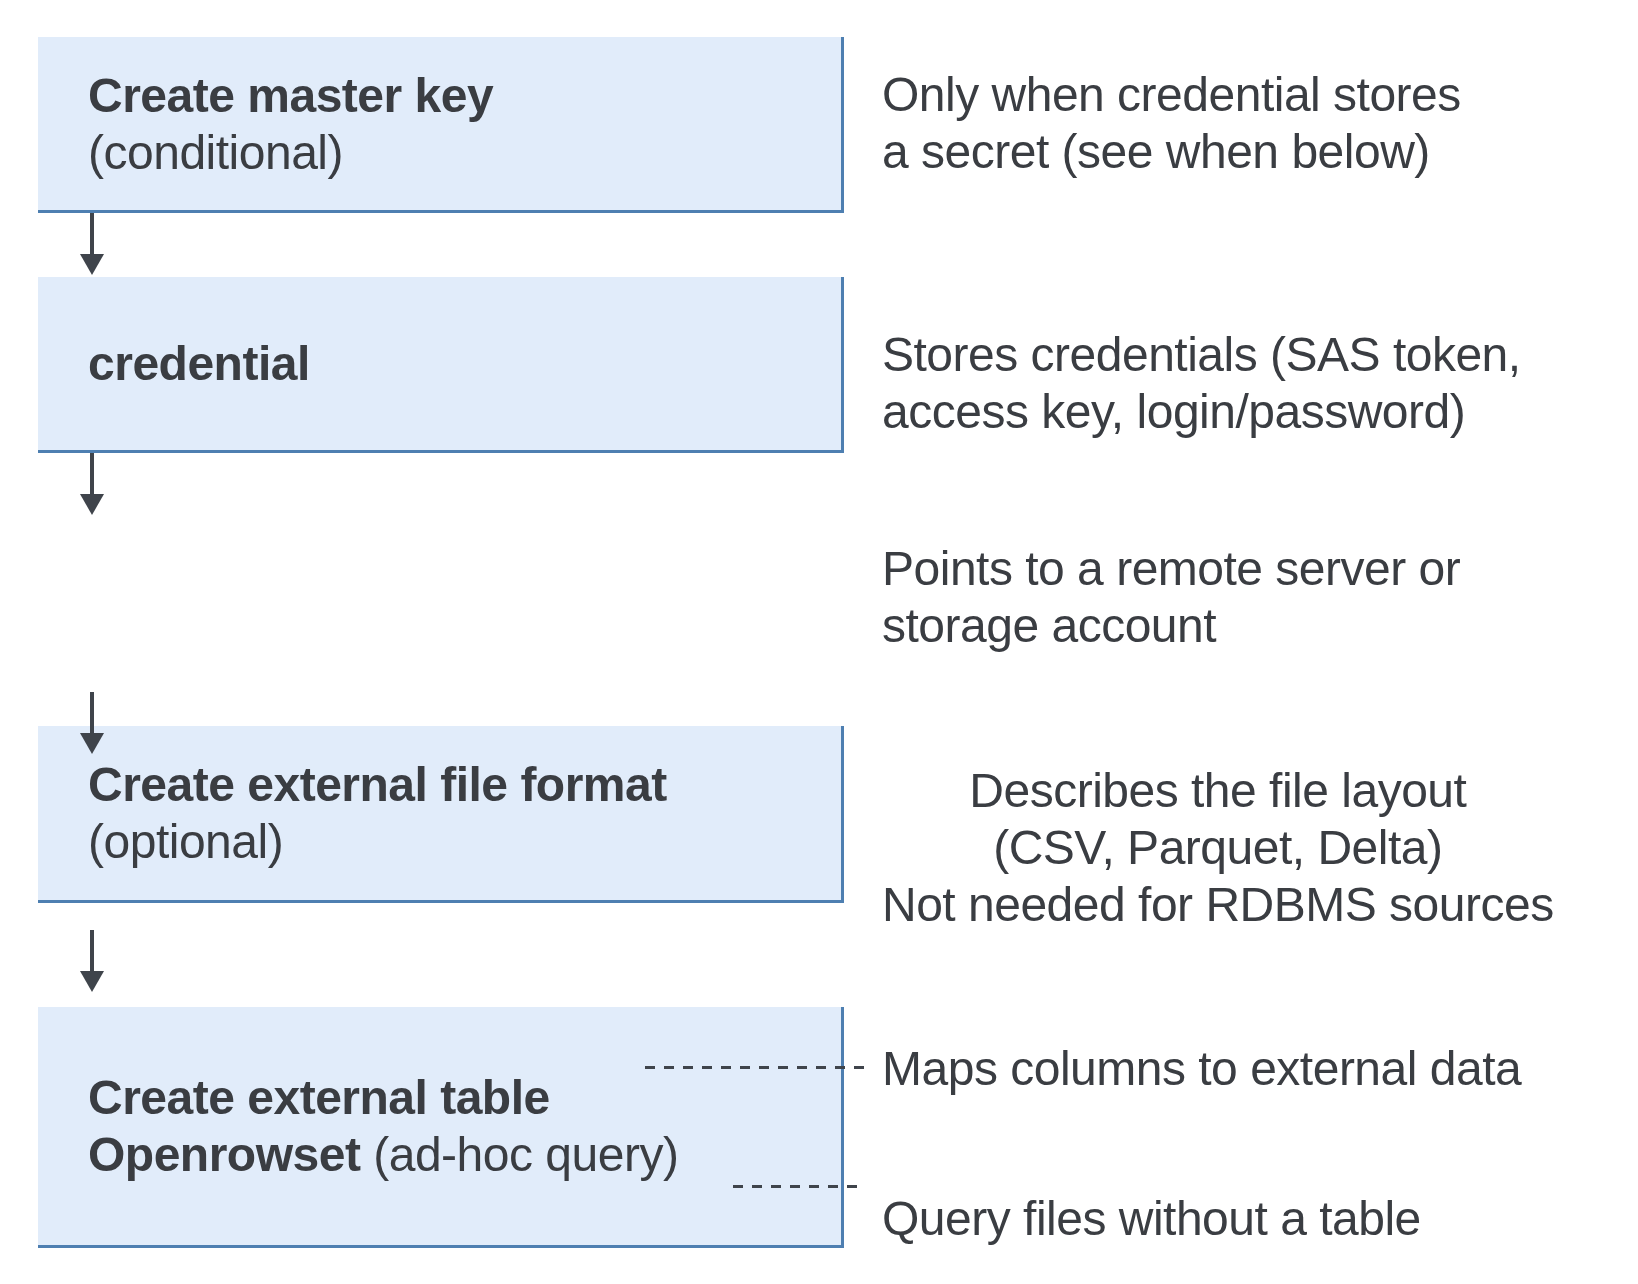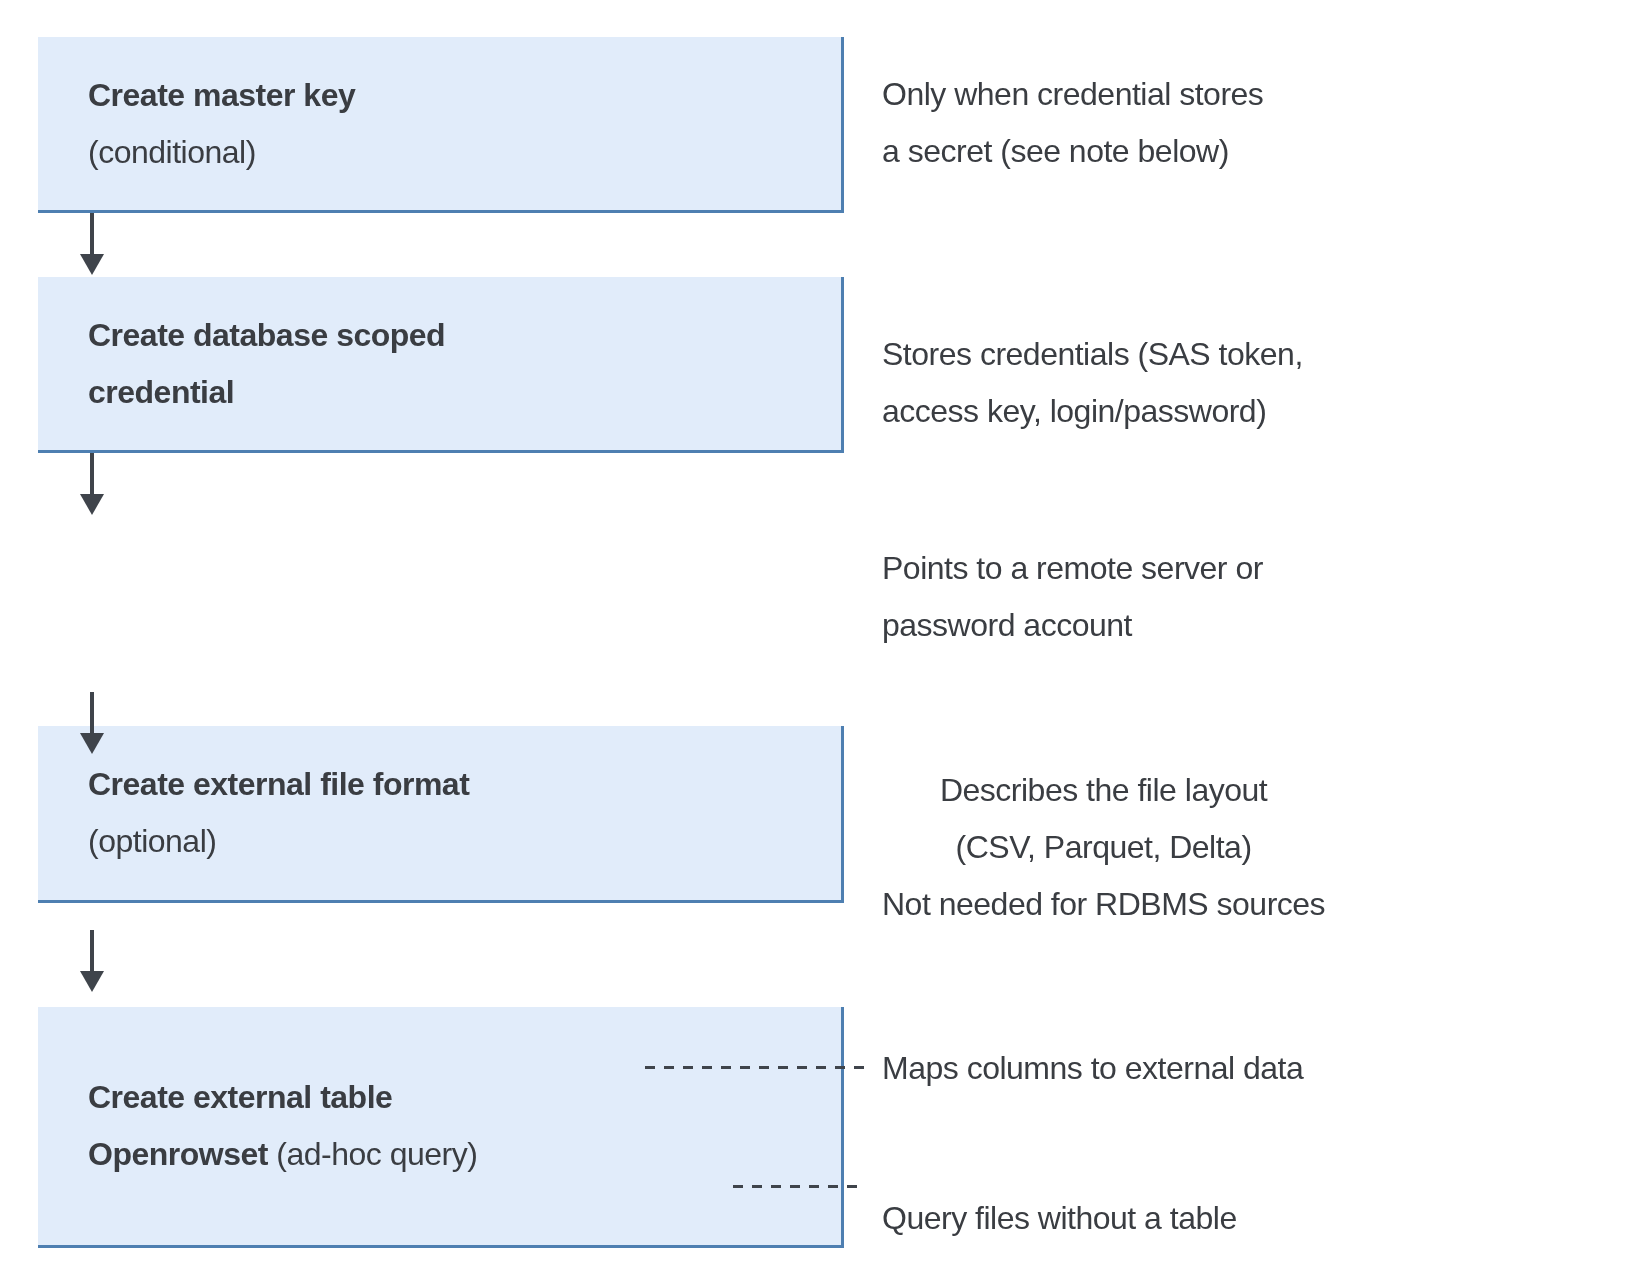--- a/index.html
+++ b/index.html
@@ -1,21 +1,21 @@
 <!DOCTYPE html>
 <html style="--box-fill: #e1ecfa; --box-border: #4e7fb1; --text: #3a3d42; --connector: #3f444b;"><head>
 <meta charset="utf-8">
 <style>
   html,body { margin:0; padding:0; background:#ffffff; }
   .canvas {
     position:relative;
     width:1638px; height:1284px;
     background:#ffffff;
     font-family:"Liberation Sans", sans-serif;
-    font-size:32px;
+    font-size:48px;
     line-height:57px;
     letter-spacing:-0.5px;
     color:var(--text,#3a3d42);
     overflow:hidden;
   }
   .box {
     position:absolute;
     left:38px; width:806px;
     box-sizing:border-box;
     background:var(--box-fill,#e1ecfa);
@@ -57,21 +57,20 @@
 <body>
 
 <div class="canvas">
 
   <div class="box" id="box1">
     <div class="line b">Create master key</div>
     <div class="line">(conditional)</div>
   </div>
 
   <div class="box" id="box2">
-    <div class="line b">Create database scoped</div>
     <div class="line b">credential</div>
   </div>
 
 
   <div class="box" id="box4">
     <div class="line b">Create external file format</div>
     <div class="line">(optional)</div>
   </div>
 
   <div class="box" id="box5">
@@ -91,31 +90,31 @@
     <line x1="14" y1="0" x2="14" y2="44" stroke="#3f444b" stroke-width="4"></line>
     <polygon points="2,41 26,41 14,62" fill="#3f444b"></polygon>
   </svg>
   <svg class="arrow" id="arrow4" width="28" height="62" viewBox="0 0 28 62">
     <line x1="14" y1="0" x2="14" y2="44" stroke="#3f444b" stroke-width="4"></line>
     <polygon points="2,41 26,41 14,62" fill="#3f444b"></polygon>
   </svg>
 
   <div class="ann" id="ann1">
     <div>Only when credential stores</div>
-    <div>a secret (see note below)</div>
+    <div>a secret (see when below)</div>
   </div>
 
   <div class="ann" id="ann2">
     <div>Stores credentials (SAS token,</div>
     <div>access key, login/password)</div>
   </div>
 
   <div class="ann" id="ann3">
     <div>Points to a remote server or</div>
-    <div>password account</div>
+    <div>storage account</div>
   </div>
 
   <div class="ann" id="ann4">
     <div>Describes the file layout</div>
     <div>(CSV, Parquet, Delta)</div>
     <div>Not needed for RDBMS sources</div>
   </div>
 
   <div class="dash" id="dash1"></div>
   <div class="dash" id="dash2"></div>

